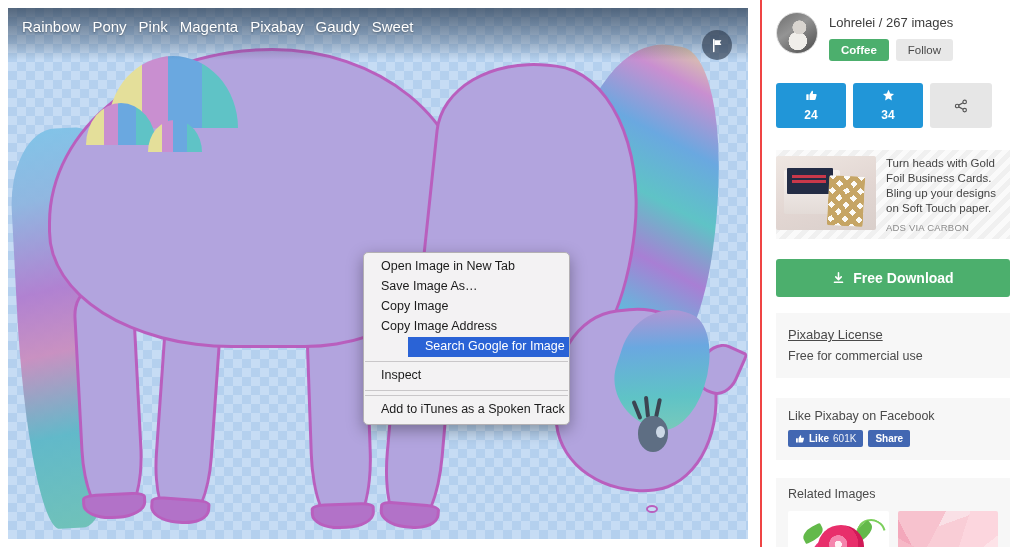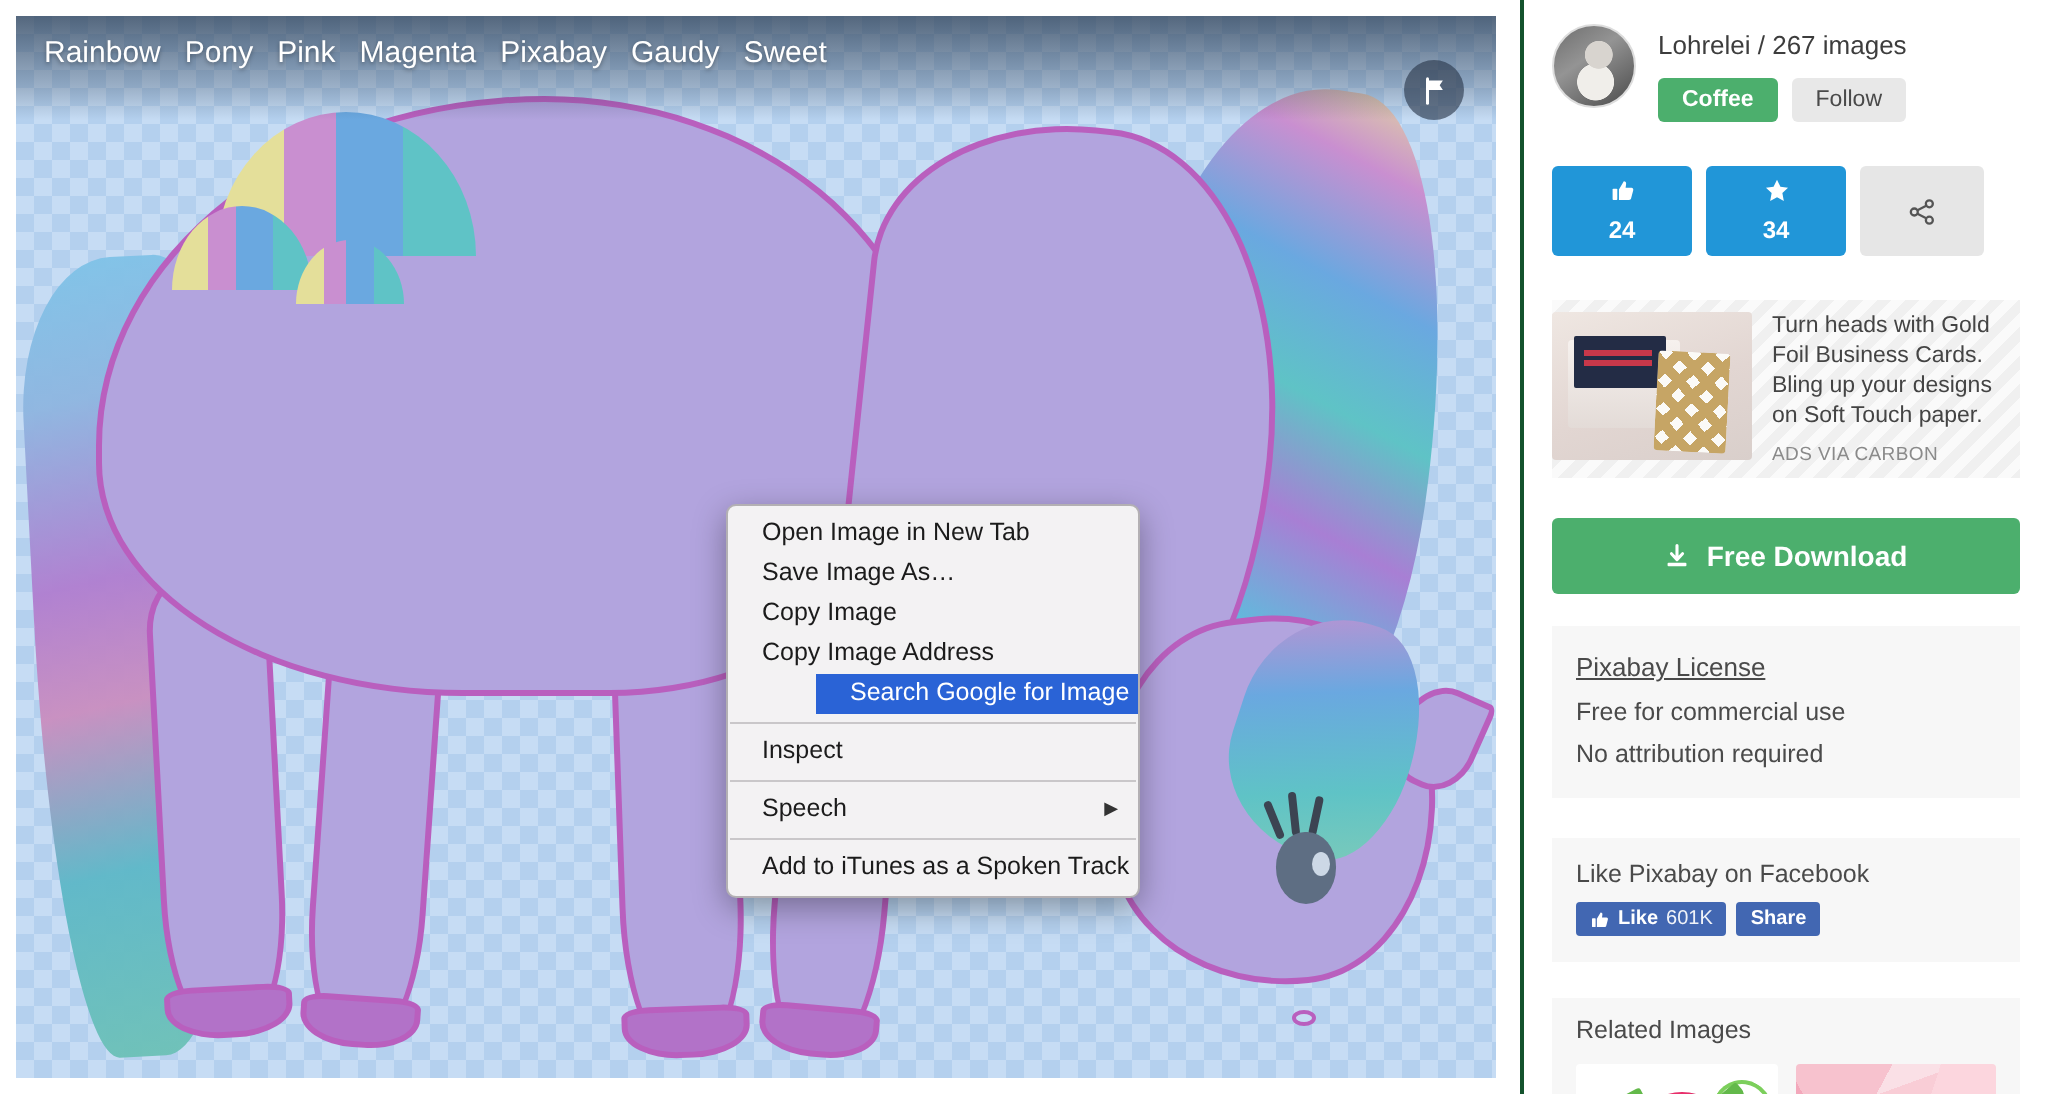--- a/index.html
+++ b/index.html
@@ -2,21 +2,21 @@
 <html><head>
 <meta charset="utf-8">
 <style>
   * { box-sizing: border-box; margin: 0; padding: 0; }
   html, body {
     width: 1024px; height: 547px;
     background: #ffffff;
     font-family: "Liberation Sans", sans-serif;
     overflow: hidden;
   }
-  #app { position: relative; width: 1024px; height: 547px; background: #14532d; }
+  #app { position: relative; width: 1024px; height: 547px; background: #ef4444; }
 
   
   #stage {
     position: absolute; left: 0; top: 0; width: 760px; height: 547px;
     background: #ffffff;
   }
   #photo {
     position: absolute; left: 8px; top: 8px; width: 740px; height: 531px;
     overflow: hidden;
     background-color: #c6dcf4;
@@ -329,24 +329,20 @@
         <span>Copy Image Address</span>
       </div>
       <div class="ctx-item sel">
         <span>Search Google for Image</span>
       </div>
       <div class="ctx-sep"></div>
       <div class="ctx-item">
         <span>Inspect</span>
       </div>
       <div class="ctx-sep"></div>
-      <div class="ctx-item">
-        <span>Speech</span>
-        <span class="ctx-arrow">▶</span>
-      </div>
       <div class="ctx-sep"></div>
       <div class="ctx-item">
         <span>Add to iTunes as a Spoken Track</span>
       </div>
     </div>
   </div>
 
   <div id="sidebar">
 
     <div class="author-row">
@@ -401,21 +397,20 @@
       <svg width="13" height="14" viewBox="0 0 16 16">
         <path d="M8 1.5v8.2M4.6 6.6L8 10.2l3.4-3.6" stroke="#fff" stroke-width="1.9" fill="none" stroke-linecap="round" stroke-linejoin="round"></path>
         <rect x="2.2" y="12.2" width="11.6" height="2.1" rx=".6" fill="#fff"></rect>
       </svg>
       <span>Free Download</span>
     </div>
 
     <div class="license-box">
       <span class="license-link">Pixabay License</span>
       <div class="license-line">Free for commercial use</div>
-      <div class="license-line">No attribution required</div>
     </div>
 
     <div class="fb-box">
       <div class="fb-title">Like Pixabay on Facebook</div>
       <div class="fb-btns">
         <div class="fb-like">
           <svg width="10" height="10" viewBox="0 0 16 16">
             <path d="M5.5 7l3-5c1 0 1.6.7 1.4 1.8L9.6 6h3.6c.8 0 1.3.8 1.1 1.5l-1.3 5c-.1.6-.7 1-1.3 1H5.5z" fill="#fff"></path>
             <rect x="1.6" y="6.6" width="2.9" height="7" rx=".5" fill="#fff"></rect>
           </svg>

